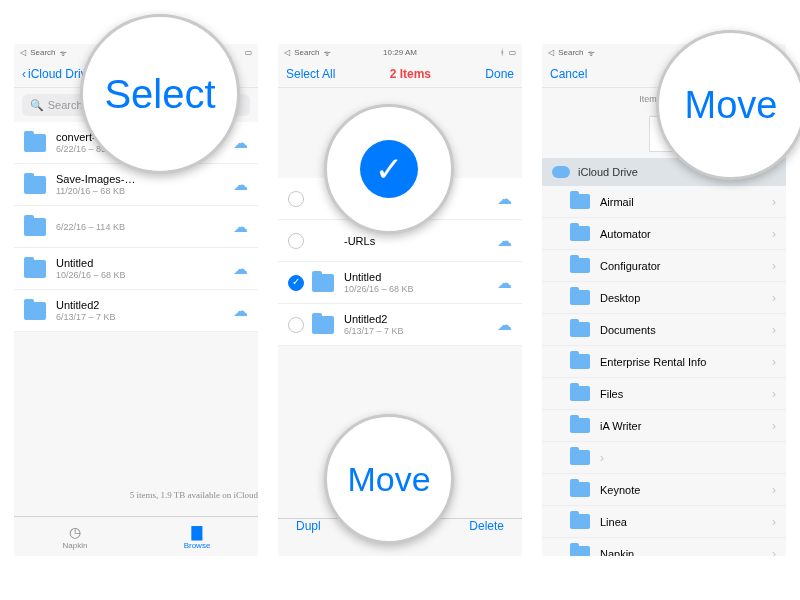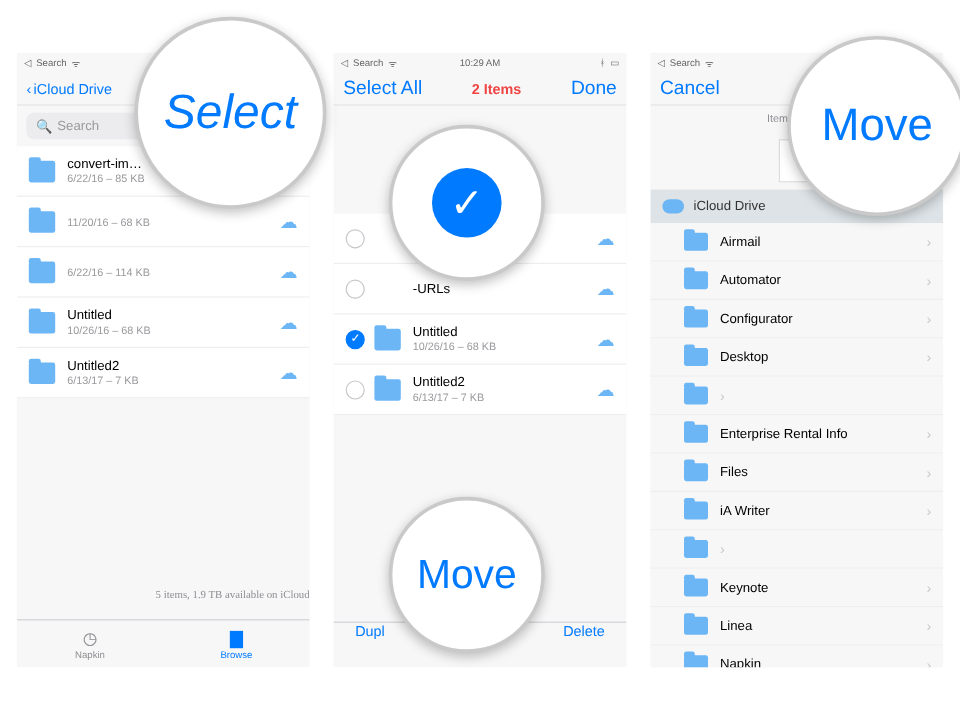--- a/index.html
+++ b/index.html
@@ -4,21 +4,21 @@
 <style>
   * { box-sizing: border-box; margin: 0; padding: 0; }
   body { background: #fff; font-family: -apple-system, Helvetica, Arial, sans-serif; width: 800px; height: 600px; overflow: hidden; position: relative; }
   .stage { position: absolute; left: 14px; top: 44px; right: 14px; bottom: 44px; display: flex; justify-content: space-between; }
   .phone { width: 244px; height: 512px; background: #f7f7f8; border-radius: 2px; position: relative; overflow: hidden; font-size: 11px; color: #333; }
   .status { height: 16px; display: flex; align-items: center; justify-content: space-between; padding: 0 6px; font-size: 8px; color: #666; background: #f7f7f8; }
   .status .left, .status .right { display: flex; gap: 4px; align-items: center; }
   .nav { height: 28px; display: flex; align-items: center; justify-content: space-between; padding: 0 8px; background: #f7f7f8; border-bottom: 0.5px solid #e5e5e7; }
   .nav .back { color: #007aff; font-size: 12px; display: flex; align-items: center; gap: 2px; }
   .nav .title { font-weight: 600; font-size: 12px; color: #ef4444; }
-  .nav .action { color: #007aff; font-size: 16px; }
+  .nav .action { color: #007aff; font-size: 12px; }
   .search { margin: 6px 8px; height: 22px; background: #ececee; border-radius: 6px; display: flex; align-items: center; padding: 0 8px; color: #999; font-size: 11px; gap: 4px; }
   .list { background: #fff; }
   .row { display: flex; align-items: center; padding: 6px 10px; border-bottom: 0.5px solid #eee; min-height: 42px; }
   .row .ficon { width: 22px; height: 18px; background: #6cb6f5; border-radius: 2px; margin-right: 10px; flex-shrink: 0; position: relative; }
   .row .ficon::before { content: ""; position: absolute; top: -3px; left: 0; width: 10px; height: 4px; background: #6cb6f5; border-radius: 2px 2px 0 0; }
   .row .meta { flex: 1; }
   .row .name { font-size: 11px; color: #000; }
   .row .sub { font-size: 9px; color: #9a9a9e; margin-top: 1px; }
   .row .cloud { color: #6cb6f5; font-size: 15px; }
   .row .selcircle { width: 16px; height: 16px; border: 1px solid #c7c7cc; border-radius: 50%; margin-right: 8px; flex-shrink: 0; }
@@ -35,21 +35,21 @@
   .icloud-row .cicon { width: 18px; height: 12px; background: #6cb6f5; border-radius: 6px; margin-right: 8px; }
   .folder-row { display: flex; align-items: center; padding: 6px 10px 6px 28px; border-bottom: 0.5px solid #eee; background: #f7f7f8; min-height: 32px; }
   .folder-row .ficon { width: 20px; height: 15px; background: #6cb6f5; border-radius: 2px; margin-right: 10px; flex-shrink: 0; position: relative; }
   .folder-row .ficon::before { content: ""; position: absolute; top: -3px; left: 0; width: 9px; height: 4px; background: #6cb6f5; border-radius: 2px 2px 0 0; }
   .folder-row .fname { flex: 1; font-size: 11px; color: #000; }
   .folder-row .chevron { color: #c7c7cc; font-size: 12px; }
   .callout { position: absolute; border-radius: 50%; background: #fff; border: 3px solid #c9c9c9; box-shadow: 0 3px 10px rgba(0,0,0,0.25); display: flex; align-items: center; justify-content: center; }
   .callout-text { color: #007aff; font-weight: 400; }
   .callout-check { width: 58px; height: 58px; background: #007aff; border-radius: 50%; display: flex; align-items: center; justify-content: center; color: #fff; font-size: 34px; }
   
-  #c1 { left: 112px; top: 14px; width: 160px; height: 160px; font-style: italic; }
+  #c1 { left: 80px; top: 14px; width: 160px; height: 160px; }
   #c1 .callout-text { font-size: 40px; }
   #c2 { left: 324px; top: 104px; width: 130px; height: 130px; }
   #c3 { left: 324px; top: 414px; width: 130px; height: 130px; }
   #c3 .callout-text { font-size: 34px; }
   #c4 { left: 656px; top: 30px; width: 150px; height: 150px; }
   #c4 .callout-text { font-size: 38px; }
   .doc-thumb { width: 30px; height: 36px; background: #fff; border: 1px solid #ddd; margin: 6px auto; }
 </style>
 </head>
 <body>
@@ -84,20 +84,21 @@
           <div class="ficon"></div>
           <div class="meta">
             <div class="name">convert-im…</div>
             <div class="sub">6/22/16 – 85 KB</div>
           </div>
           <div class="cloud">☁</div>
         </div>
       <div class="row">
           <div class="ficon"></div>
           <div class="meta">
+            <div class="name">Save-Images-…</div>
             <div class="sub">11/20/16 – 68 KB</div>
           </div>
           <div class="cloud">☁</div>
         </div>
       <div class="row">
           <div class="ficon"></div>
           <div class="meta">
             <div class="sub">6/22/16 – 114 KB</div>
           </div>
           <div class="cloud">☁</div>
@@ -230,20 +231,21 @@
           <div class="fname">Configurator</div>
           <div class="chevron">›</div>
         </div>
       <div class="folder-row">
           <div class="ficon"></div>
           <div class="fname">Desktop</div>
           <div class="chevron">›</div>
         </div>
       <div class="folder-row">
           <div class="ficon"></div>
+          <div class="fname">Documents</div>
           <div class="chevron">›</div>
         </div>
       <div class="folder-row">
           <div class="ficon"></div>
           <div class="fname">Enterprise Rental Info</div>
           <div class="chevron">›</div>
         </div>
       <div class="folder-row">
           <div class="ficon"></div>
           <div class="fname">Files</div>

